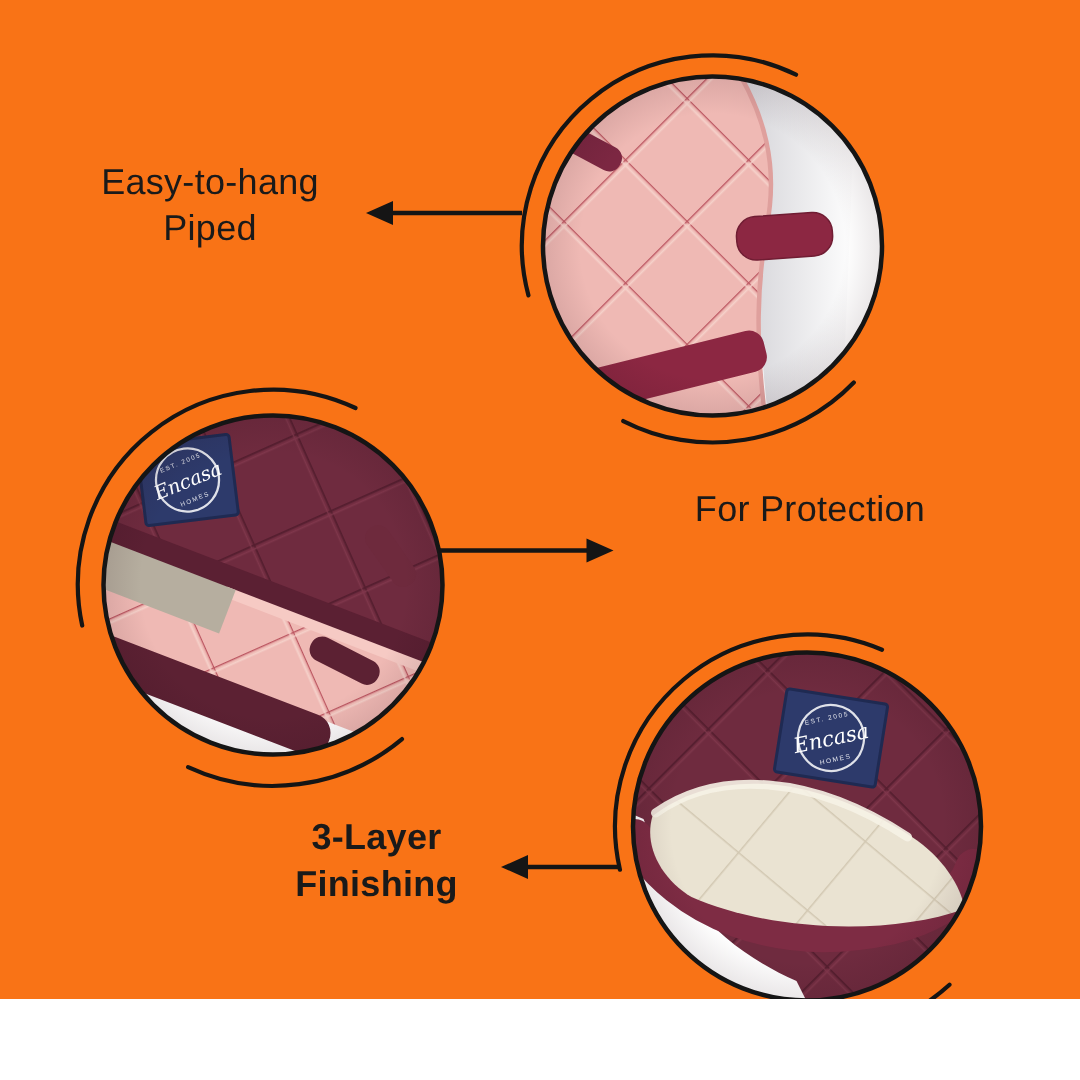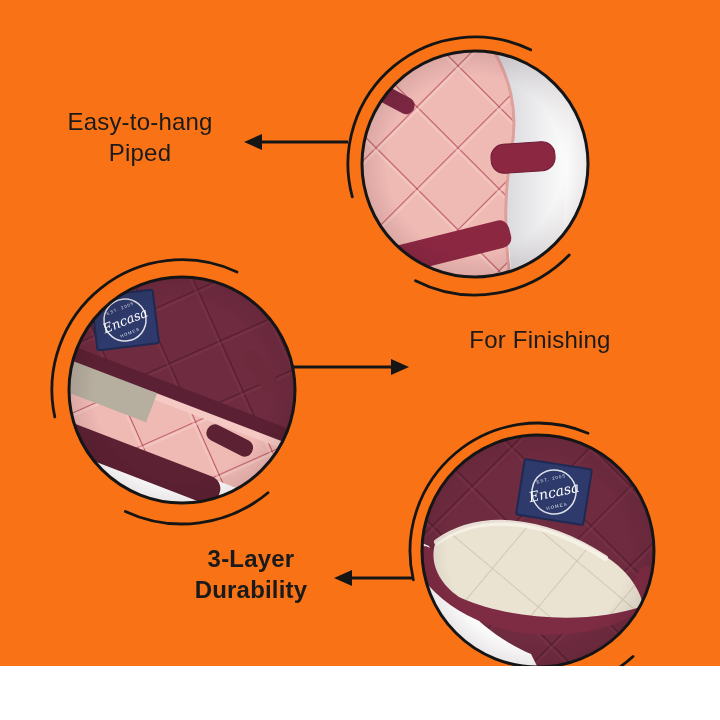--- a/index.html
+++ b/index.html
@@ -153,20 +153,20 @@
       <path d="M413 578 H350" stroke="#151515" stroke-width="3" fill="none"></path>
       <path d="M334 578 L352 570 L352 586 Z" fill="#151515"></path>
     </g>
   </svg>
 
   <div class="feature-label label-1">
     <div>Easy-to-hang</div>
     <div>Piped</div>
   </div>
   <div class="feature-label label-2">
-    <div>For Finishing</div>
+    <div>For Protection</div>
   </div>
   <div class="feature-label label-3">
     <div>3-Layer</div>
-    <div>Durability</div>
+    <div>Finishing</div>
   </div>
 
 </div>
 
 </body></html>

